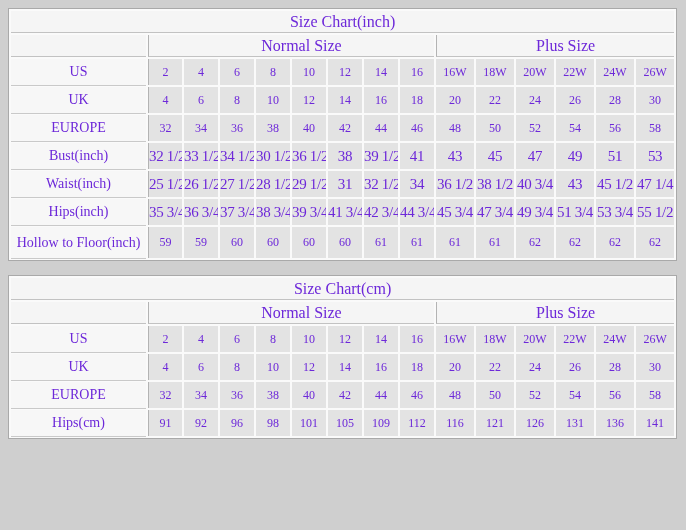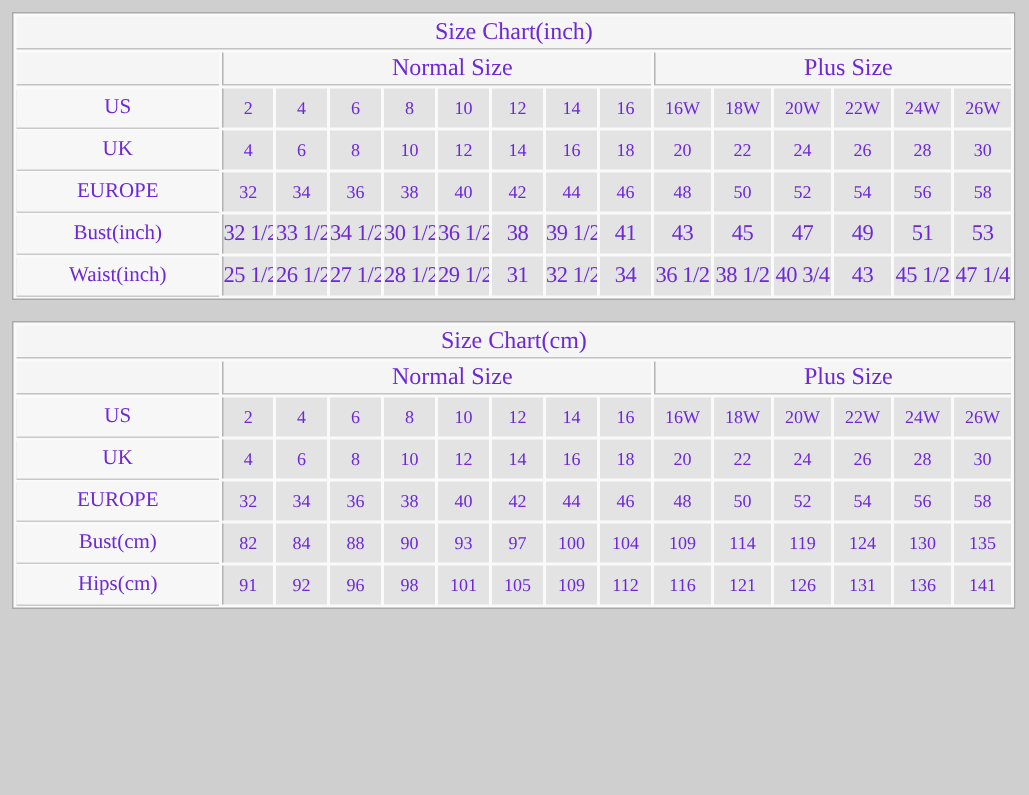--- a/index.html
+++ b/index.html
@@ -181,20 +181,54 @@
         <td class="data-cell">31</td>
         <td class="data-cell">32 1/2</td>
         <td class="data-cell">34</td>
         <td class="data-cell">36 1/2</td>
         <td class="data-cell">38 1/2</td>
         <td class="data-cell">40 3/4</td>
         <td class="data-cell">43</td>
         <td class="data-cell">45 1/2</td>
         <td class="data-cell">47 1/4</td>
       </tr>
+      <tr class="small">
+        <td class="label-cell">Hips(inch)</td>
+        <td class="data-cell first">35 3/4</td>
+        <td class="data-cell">36 3/4</td>
+        <td class="data-cell">37 3/4</td>
+        <td class="data-cell">38 3/4</td>
+        <td class="data-cell">39 3/4</td>
+        <td class="data-cell">41 3/4</td>
+        <td class="data-cell">42 3/4</td>
+        <td class="data-cell">44 3/4</td>
+        <td class="data-cell">45 3/4</td>
+        <td class="data-cell">47 3/4</td>
+        <td class="data-cell">49 3/4</td>
+        <td class="data-cell">51 3/4</td>
+        <td class="data-cell">53 3/4</td>
+        <td class="data-cell">55 1/2</td>
+      </tr>
+      <tr class="tall">
+        <td class="label-cell">Hollow to Floor(inch)</td>
+        <td class="data-cell first">59</td>
+        <td class="data-cell">59</td>
+        <td class="data-cell">60</td>
+        <td class="data-cell">60</td>
+        <td class="data-cell">60</td>
+        <td class="data-cell">60</td>
+        <td class="data-cell">61</td>
+        <td class="data-cell">61</td>
+        <td class="data-cell">61</td>
+        <td class="data-cell">61</td>
+        <td class="data-cell">62</td>
+        <td class="data-cell">62</td>
+        <td class="data-cell">62</td>
+        <td class="data-cell">62</td>
+      </tr>
     </tbody>
 </table>
 
 <table class="size-chart">
   <colgroup>
       <col style="width: 135px;">
       <col style="width: 34px;">
       <col style="width: 34px;">
       <col style="width: 34px;">
       <col style="width: 34px;">
@@ -263,37 +297,20 @@
         <td class="data-cell">44</td>
         <td class="data-cell">46</td>
         <td class="data-cell">48</td>
         <td class="data-cell">50</td>
         <td class="data-cell">52</td>
         <td class="data-cell">54</td>
         <td class="data-cell">56</td>
         <td class="data-cell">58</td>
       </tr>
       <tr>
-        <td class="label-cell">Bust(cm)</td>
-        <td class="data-cell first">82</td>
-        <td class="data-cell">84</td>
-        <td class="data-cell">88</td>
-        <td class="data-cell">90</td>
-        <td class="data-cell">93</td>
-        <td class="data-cell">97</td>
-        <td class="data-cell">100</td>
-        <td class="data-cell">104</td>
-        <td class="data-cell">109</td>
-        <td class="data-cell">114</td>
-        <td class="data-cell">119</td>
-        <td class="data-cell">124</td>
-        <td class="data-cell">130</td>
-        <td class="data-cell">135</td>
-      </tr>
-      <tr>
         <td class="label-cell">Hips(cm)</td>
         <td class="data-cell first">91</td>
         <td class="data-cell">92</td>
         <td class="data-cell">96</td>
         <td class="data-cell">98</td>
         <td class="data-cell">101</td>
         <td class="data-cell">105</td>
         <td class="data-cell">109</td>
         <td class="data-cell">112</td>
         <td class="data-cell">116</td>

